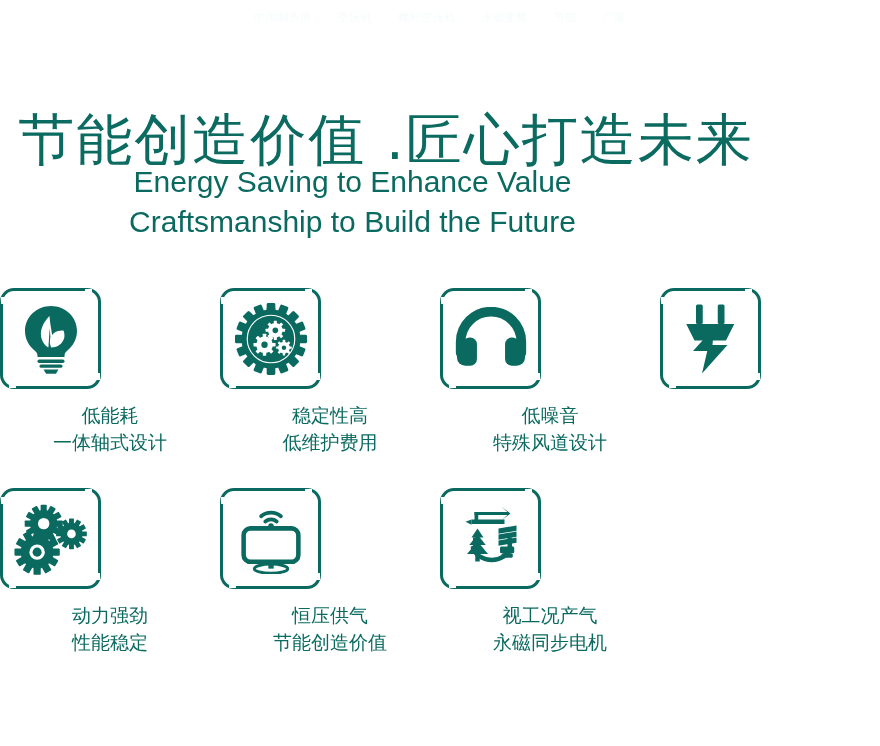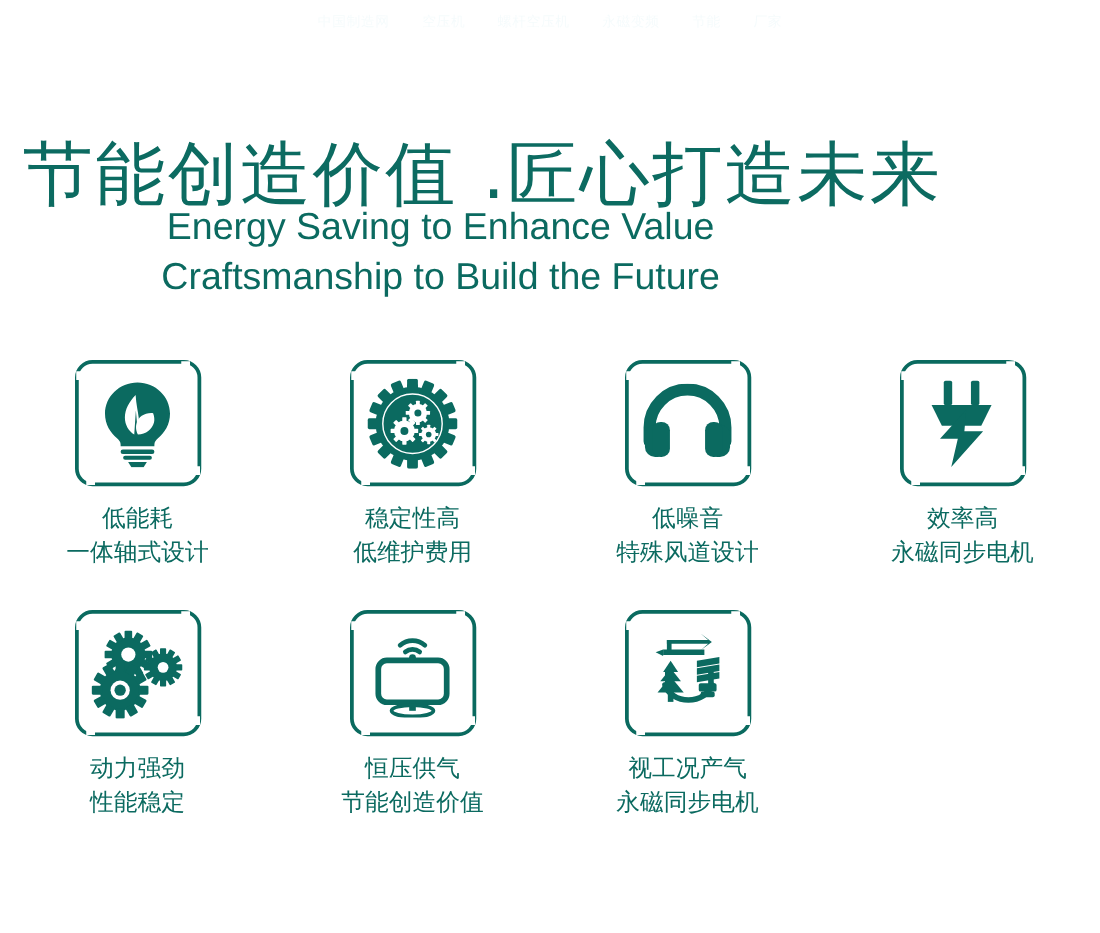--- a/index.html
+++ b/index.html
@@ -44,21 +44,21 @@
   }
   .title-en div{white-space:nowrap;}
 
   .grid{
     position:absolute;top:288px;left:0;width:880px;
     display:grid;
     grid-template-columns:repeat(4,220px);
     grid-template-rows:200px 200px;
   }
   .cell{
-    display:flex;flex-direction:column;align-items:center;
+    display:flex;flex-direction:column;
   }
   .icon-frame{
     width:101px;height:101px;
     border:3px solid #0a6a5f;
     border-radius:14px;
     box-sizing:border-box;
     display:flex;align-items:center;justify-content:center;
     background:#fff;
     position:relative;
   }
@@ -237,24 +237,20 @@
           <span class="nick tr"></span>
           <span class="nick bl"></span>
           <span class="nick br"></span>
         <svg width="60" height="72" viewBox="0 0 80 96">
           <rect x="20" y="2" width="9" height="26" rx="2" fill="#0b6a60"></rect>
           <rect x="49" y="2" width="9" height="26" rx="2" fill="#0b6a60"></rect>
           <path d="M7 28 H71 L60 50 H18 Z" fill="#0b6a60"></path>
           <path d="M44 33 L16 64 H35 L28 94 L62 56 H42 Z" fill="#0b6a60"></path>
         </svg>
       </div>
-      <div class="labels">
-        <div class="l1">效率高</div>
-        <div class="l2">永磁同步电机</div>
-      </div>
     </div>
 
     <div class="cell">
       <div class="icon-frame">
         <span class="nick tl"></span>
           <span class="nick tr"></span>
           <span class="nick bl"></span>
           <span class="nick br"></span>
         <svg width="76" height="72" viewBox="0 0 104 98">
           <g fill="#0b6a60">

